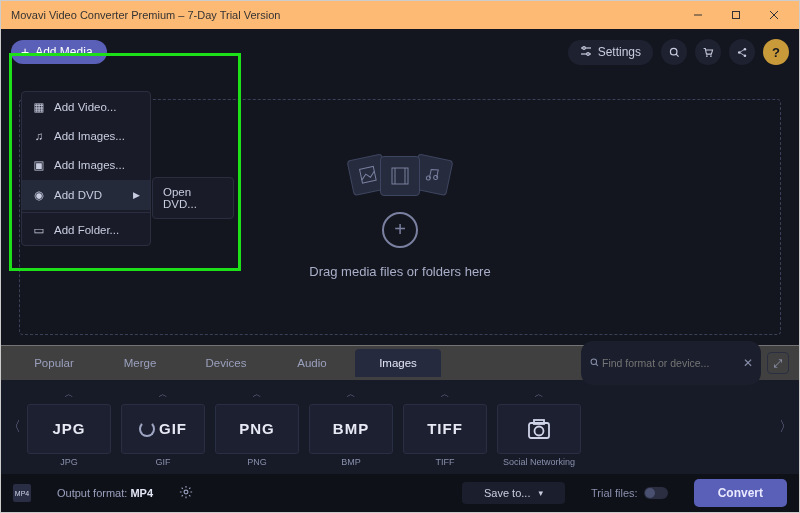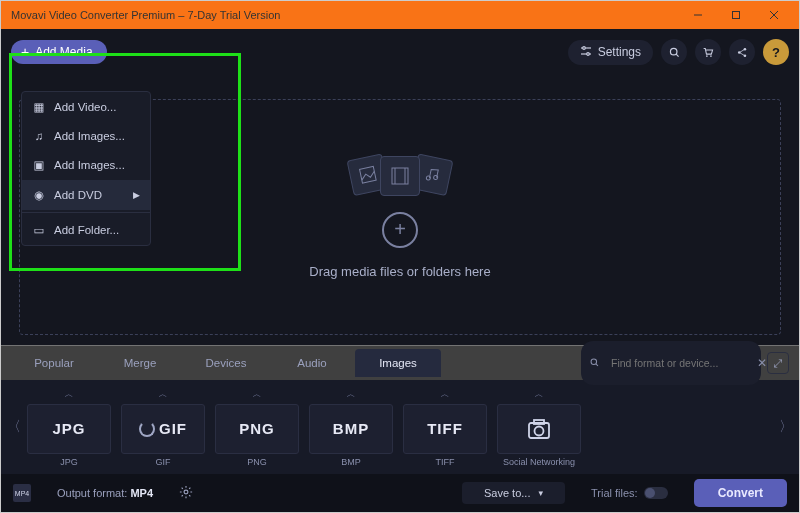--- a/index.html
+++ b/index.html
@@ -1,21 +1,21 @@
 <!DOCTYPE html>
 <html><head>
 <meta charset="utf-8">
 <style>
 * { margin: 0; padding: 0; box-sizing: border-box; font-family: "Segoe UI", Arial, sans-serif; }
 html, body { width: 800px; height: 513px; overflow: hidden; background: #fff; }
 
 .window { width: 800px; height: 513px; display: flex; flex-direction: column; border: 1px solid #ccc; }
 
 
-.titlebar { height: 28px; background: #f97316; display: flex; align-items: center; padding: 0 6px 0 10px; font-size: 11px; color: #333; }
+.titlebar { height: 28px; background: #fdba74; display: flex; align-items: center; padding: 0 6px 0 10px; font-size: 11px; color: #333; }
 .titlebar .title { flex: 1; }
 .titlebar .wbtn { width: 38px; height: 28px; display: flex; align-items: center; justify-content: center; color: #333; }
 .titlebar .wbtn svg { width: 10px; height: 10px; }
 
 
 .app { flex: 1; background: #14161f; display: flex; flex-direction: column; position: relative; color: #c9cde0; }
 
 
 .toolbar { height: 40px; display: flex; align-items: center; padding: 6px 10px 0 10px; gap: 8px; }
 .add-media-btn { background: #5a5fb8; color: #fff; border-radius: 14px; padding: 5px 14px 5px 10px; font-size: 12px; display: flex; align-items: center; gap: 6px; cursor: pointer; }
@@ -48,21 +48,21 @@
 .dz-tile.c { width: 40px; height: 40px; z-index: 2; }
 .dz-tile.r { transform: rotate(12deg) translateX(-6px); z-index:1; }
 .dz-plus { width: 36px; height: 36px; border: 2px solid #7a80a0; border-radius: 50%; display: flex; align-items: center; justify-content: center; font-size: 20px; color: #7a80a0; cursor: pointer; }
 .dz-text { font-size: 13px; color: #a9afc9; }
 
 
 .panel { background: #404040; border-top: 1px solid #737373; }
 .tabs-row { display: flex; align-items: center; height: 34px; padding: 0 10px; gap: 0; }
 .tab { flex: 0 0 86px; text-align: center; font-size: 11.5px; color: #9aa0bd; padding: 8px 0; cursor: pointer; }
 .tab.active { background: #252a3e; color: #e3e6f5; border-radius: 4px 4px 0 0; }
-.tabs-row .tsearch { margin-left: auto; display: flex; align-items: center; background: #1b1e2c; border-radius: 12px; padding: 13px 8px; gap: 11px; width: 180px; }
+.tabs-row .tsearch { margin-left: auto; display: flex; align-items: center; background: #1b1e2c; border-radius: 12px; padding: 13px 8px; gap: 2px; width: 180px; }
 .tsearch input { background: transparent; border: none; outline: none; color: #888ea9; font-size: 10.5px; flex: 1; }
 .tsearch .xclr { color: #888ea9; font-size: 12px; cursor: pointer; }
 .expand-icn { width: 22px; height: 22px; border: 1px solid #2a2e40; border-radius: 4px; margin-left: 6px; display:flex; align-items:center; justify-content:center; cursor:pointer; color:#9aa0bd; font-size:11px;}
 
 .formats-row { display: flex; align-items: center; height: 94px; padding: 0 2px; background:#171a27;}
 .farrow { width: 22px; display: flex; align-items: center; justify-content: center; color: #6a7090; cursor: pointer; font-size: 14px; height:100%;}
 .fcards { flex: 1; display: flex; gap: 6px; overflow:hidden;}
 .fcard { width: 88px; display: flex; flex-direction: column; align-items: center; gap: 3px; cursor: pointer; }
 .fcard .chev { font-size: 9px; color: #6a7090; }
 .fcard .fimg { width: 84px; height: 50px; background: #1d2030; border: 1px solid #2a2e42; border-radius: 3px; display: flex; align-items: center; justify-content: center; color: #e7e9f5; font-weight: 800; font-size: 15px; letter-spacing: 1px; font-family: Arial, sans-serif; }
@@ -174,20 +174,23 @@
       <div class="mitem sel">
         <span class="micon">◉</span>
         <span>Add DVD</span>
         <span class="arrow">▶</span>
       </div>
       <hr>
       <div class="mitem">
         <span class="micon">▭</span>
         <span>Add Folder...</span>
       </div>
+    </div>
+    <div class="submenu">
+      <div class="mitem"><span>Open DVD...</span></div>
     </div>
 
     <div class="dropzone-wrap">
       <div class="dropzone">
         <div class="dz-illus">
           <div class="dz-tile l">
               <svg width="18" height="18" viewBox="0 0 18 18">
                 <rect x="2" y="2" width="14" height="14" fill="none" stroke="currentColor"></rect>
                 <polyline points="2,13 7,8 11,12 16,7" fill="none" stroke="currentColor"></polyline>
               </svg>

